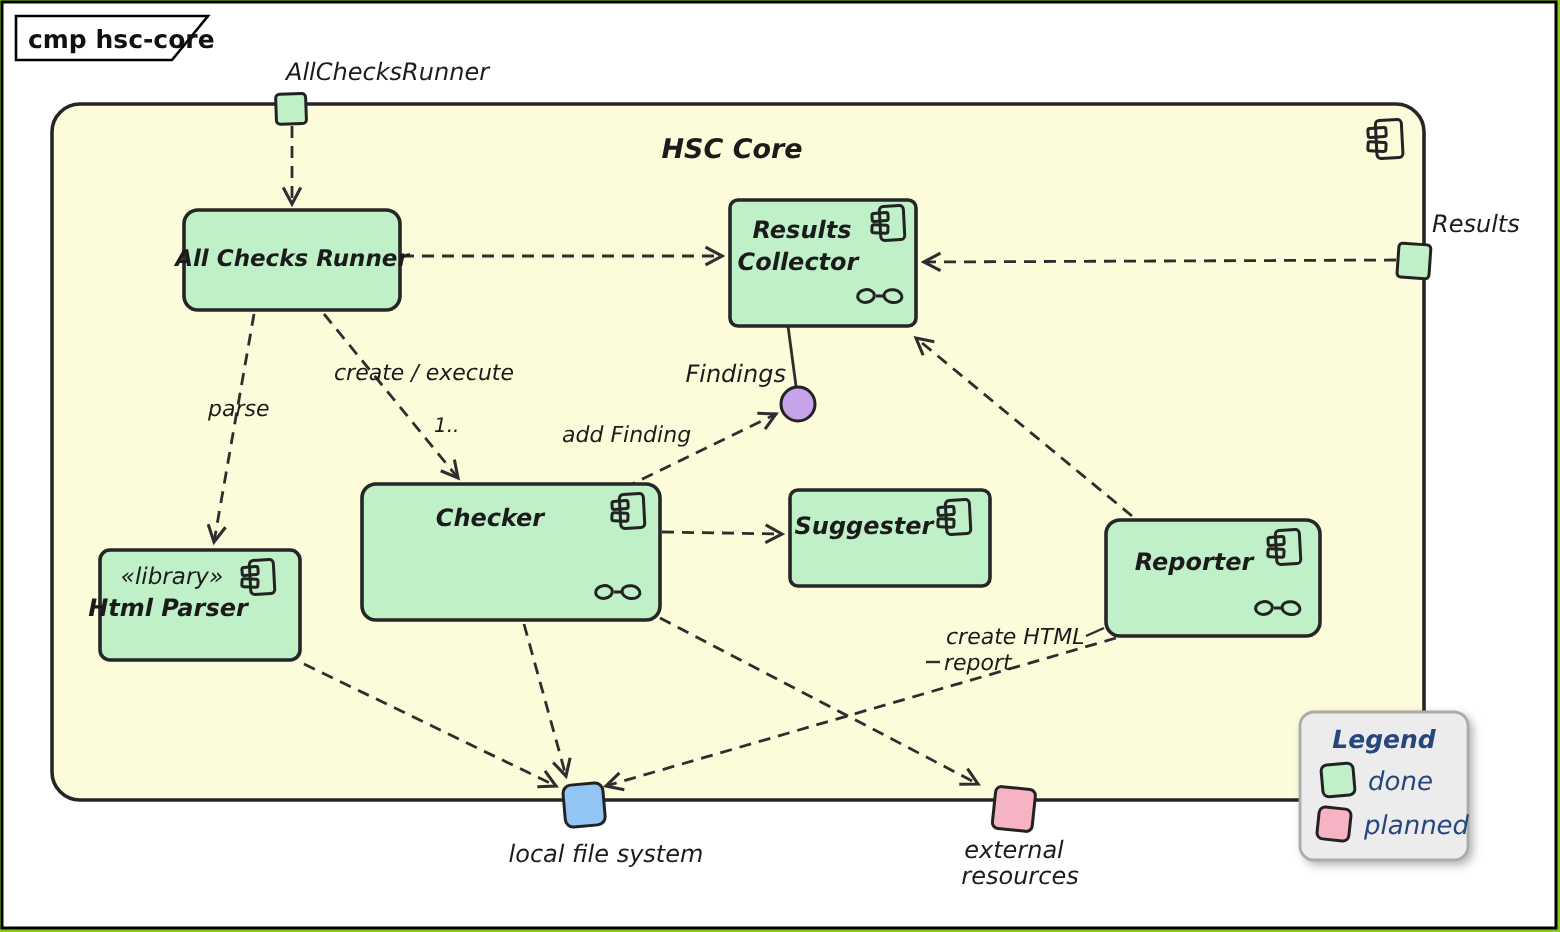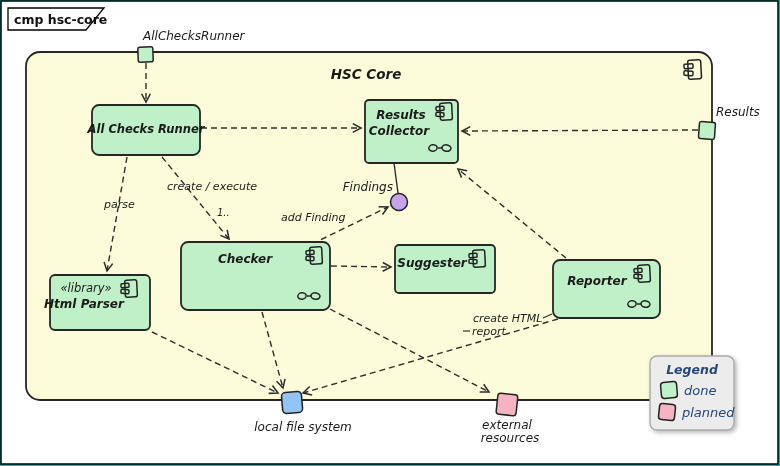--- a/index.html
+++ b/index.html
@@ -1,16 +1,16 @@
 <!DOCTYPE html>
 <html><head>
 <meta charset="utf-8">
 <style>
   html,body{margin:0;padding:0;background:#fff;}
-  .stage{position:relative;width:780px;height:466px;background:#14b8a6;overflow:hidden;}
+  .stage{position:relative;width:780px;height:466px;background:#84cc16;overflow:hidden;}
   svg{position:absolute;left:0;top:0;}
   text{font-family:"DejaVu Sans",sans-serif;}
   .hand{font-style:italic;fill:#1b1b1b;}
   .bold{font-weight:bold;}
   .plain{font-style:normal;fill:#111;}
   .edge{fill:none;stroke:#2e2e2e;stroke-width:1.4;stroke-dasharray:6 4;}
   .solid{fill:none;stroke:#2e2e2e;stroke-width:1.4;}
   .node{stroke:#262626;stroke-width:1.8;}
   .square{stroke:#222;stroke-width:1.5;}
   .iconline{fill:none;stroke:#232323;stroke-width:1.5;}

